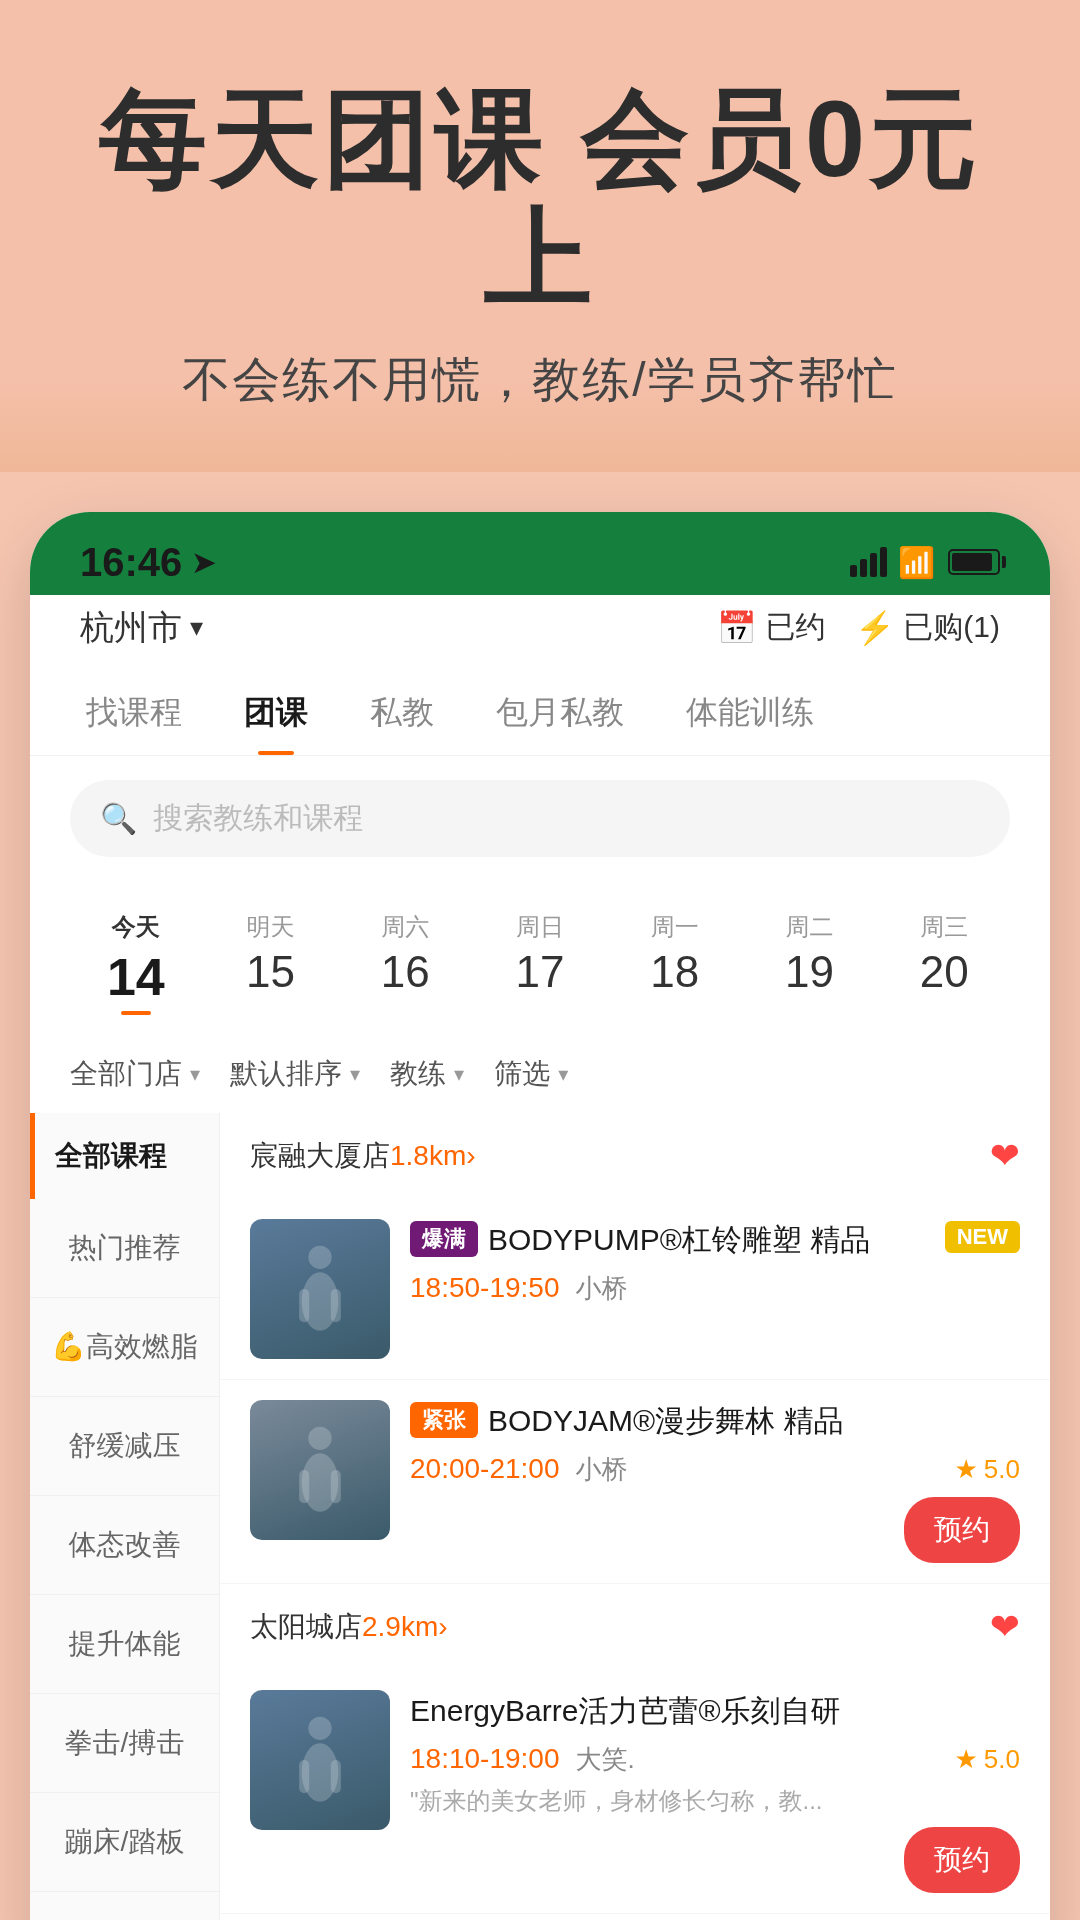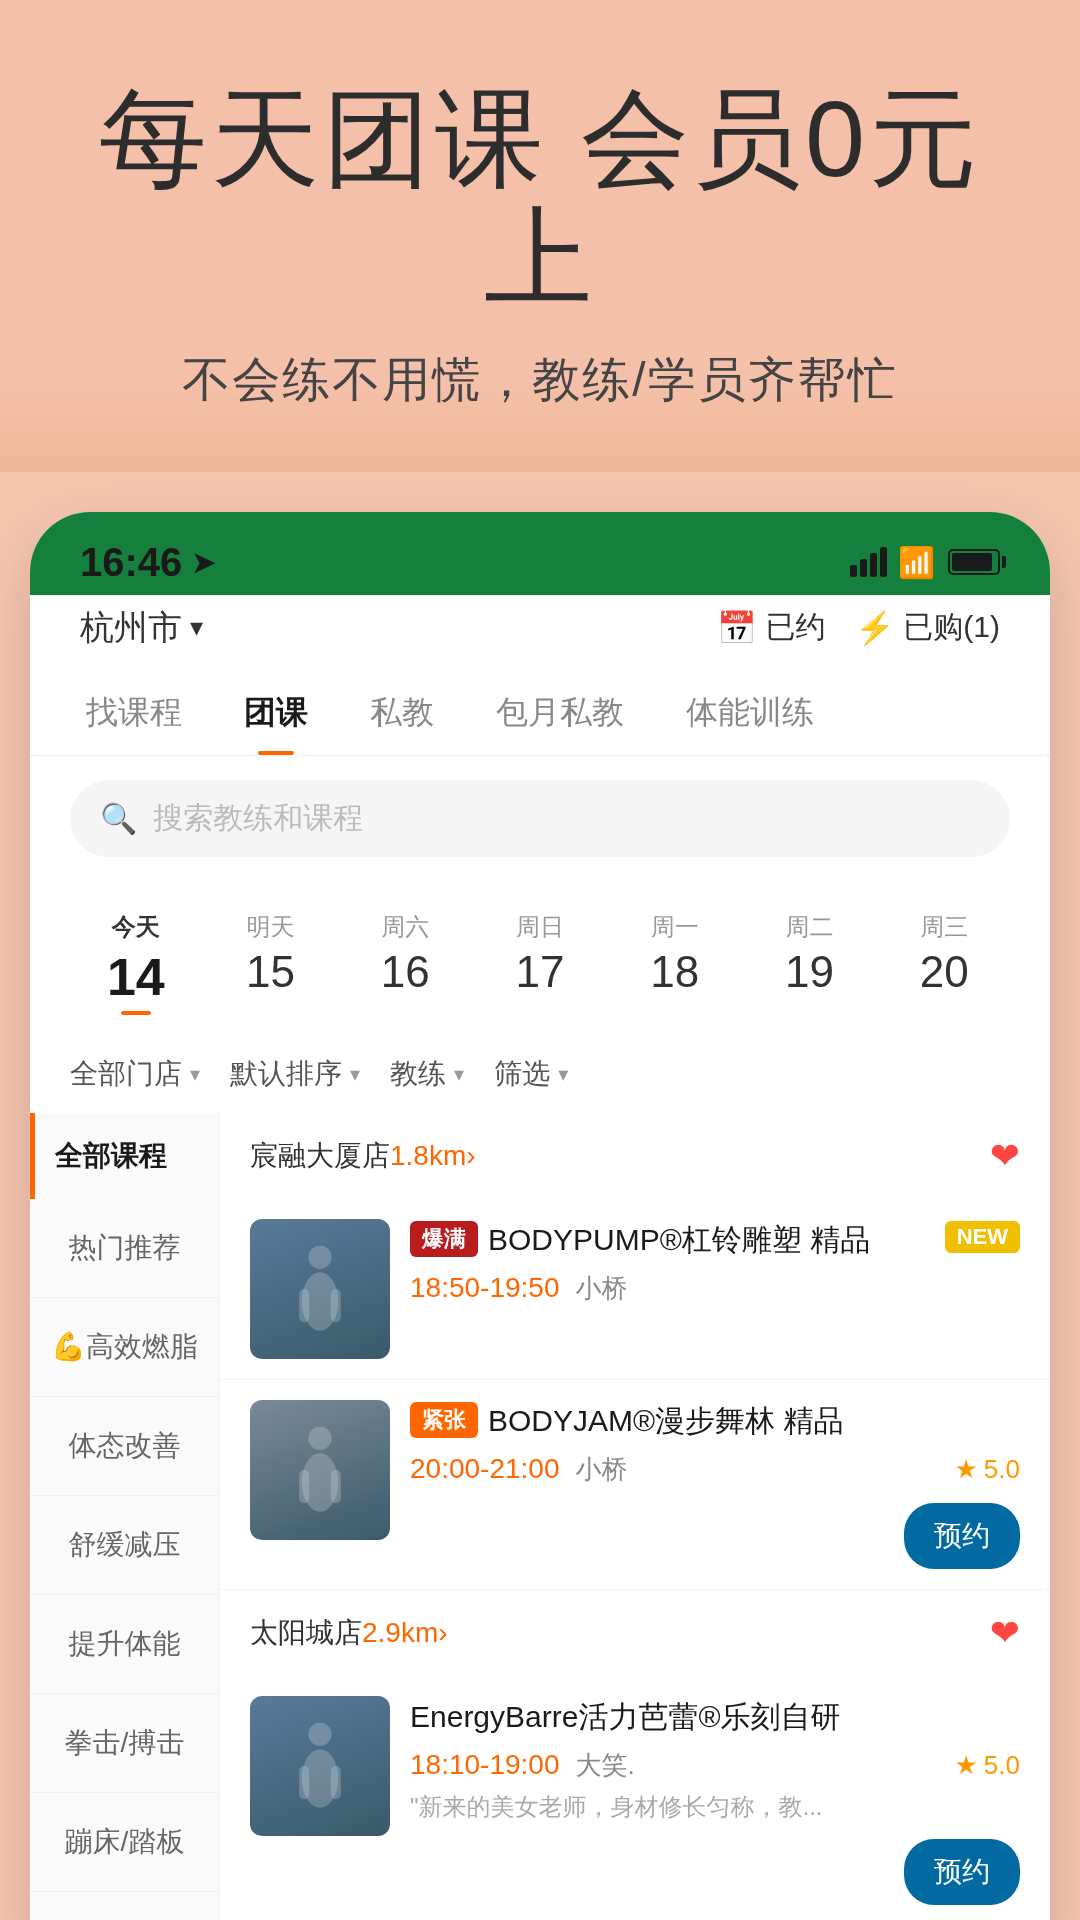--- a/index.html
+++ b/index.html
@@ -12,21 +12,21 @@
       overflow-x: hidden;
     }
 
     .hero-section {
       background: linear-gradient(180deg, #f5c0aa 0%, #f5c0aa 80%, #f0b898 100%);
       padding: 80px 60px 60px 60px;
       text-align: center;
     }
     .hero-title {
       font-size: 108px;
-      font-weight: 400;
+      font-weight: 700;
       color: #2d2d2d;
       letter-spacing: 4px;
       line-height: 1.1;
       margin-bottom: 30px;
     }
     .hero-subtitle {
       font-size: 48px;
       color: #444;
       font-weight: 400;
       letter-spacing: 2px;
@@ -294,21 +294,21 @@
       flex-wrap: wrap;
     }
     .badge {
       padding: 3px 12px;
       border-radius: 6px;
       font-size: 22px;
       font-weight: 600;
       flex-shrink: 0;
       margin-top: 2px;
     }
-    .badge-hot { background: #b91c1c; color: #fff; }
+    .badge-hot { background: #701a75; color: #fff; }
     .badge-tight { background: #ff6600; color: #fff; }
     .badge-new {
       background: #f0c000;
       color: #fff;
       margin-left: auto;
       align-self: flex-start;
     }
     .course-name { font-size: 30px; color: #1a1a1a; font-weight: 500; line-height: 1.4; }
     .course-time-row {
       display: flex;
@@ -322,28 +322,28 @@
     .rating {
       margin-left: auto;
       display: flex;
       align-items: center;
       gap: 6px;
       font-size: 26px;
       color: #ff9900;
     }
     .star-icon { color: #ff9900; }
     .book-btn {
-      background: #0369a1;
+      background: #ef4444;
       color: #fff;
       border: none;
       border-radius: 30px;
       padding: 14px 30px;
       font-size: 28px;
       font-weight: 500;
-      margin-top: 16px;
+      margin-top: 10px;
       align-self: flex-end;
     }
     .card-action-row {
       display: flex;
       justify-content: flex-end;
     }
 
     
     .person-svg {
       width: 70px;
@@ -462,22 +462,22 @@
     </div>
 
   <div class="main-content">
 
     <div class="sidebar">
       <div class="sidebar-header">
         <span>全部课程</span>
       </div>
     <div class="sidebar-item">热门推荐</div>
         <div class="sidebar-item">💪高效燃脂</div>
+        <div class="sidebar-item">舒缓减压</div>
         <div class="sidebar-item">体态改善</div>
-        <div class="sidebar-item">舒缓减压</div>
         <div class="sidebar-item">提升体能</div>
         <div class="sidebar-item">拳击/搏击</div>
         <div class="sidebar-item">蹦床/踏板</div>
         <div class="sidebar-item">杠铃</div>
       </div>
 
     <div class="course-list">
     <div class="store-header">
     <div class="store-info">
       <span>宸融大厦店</span>

